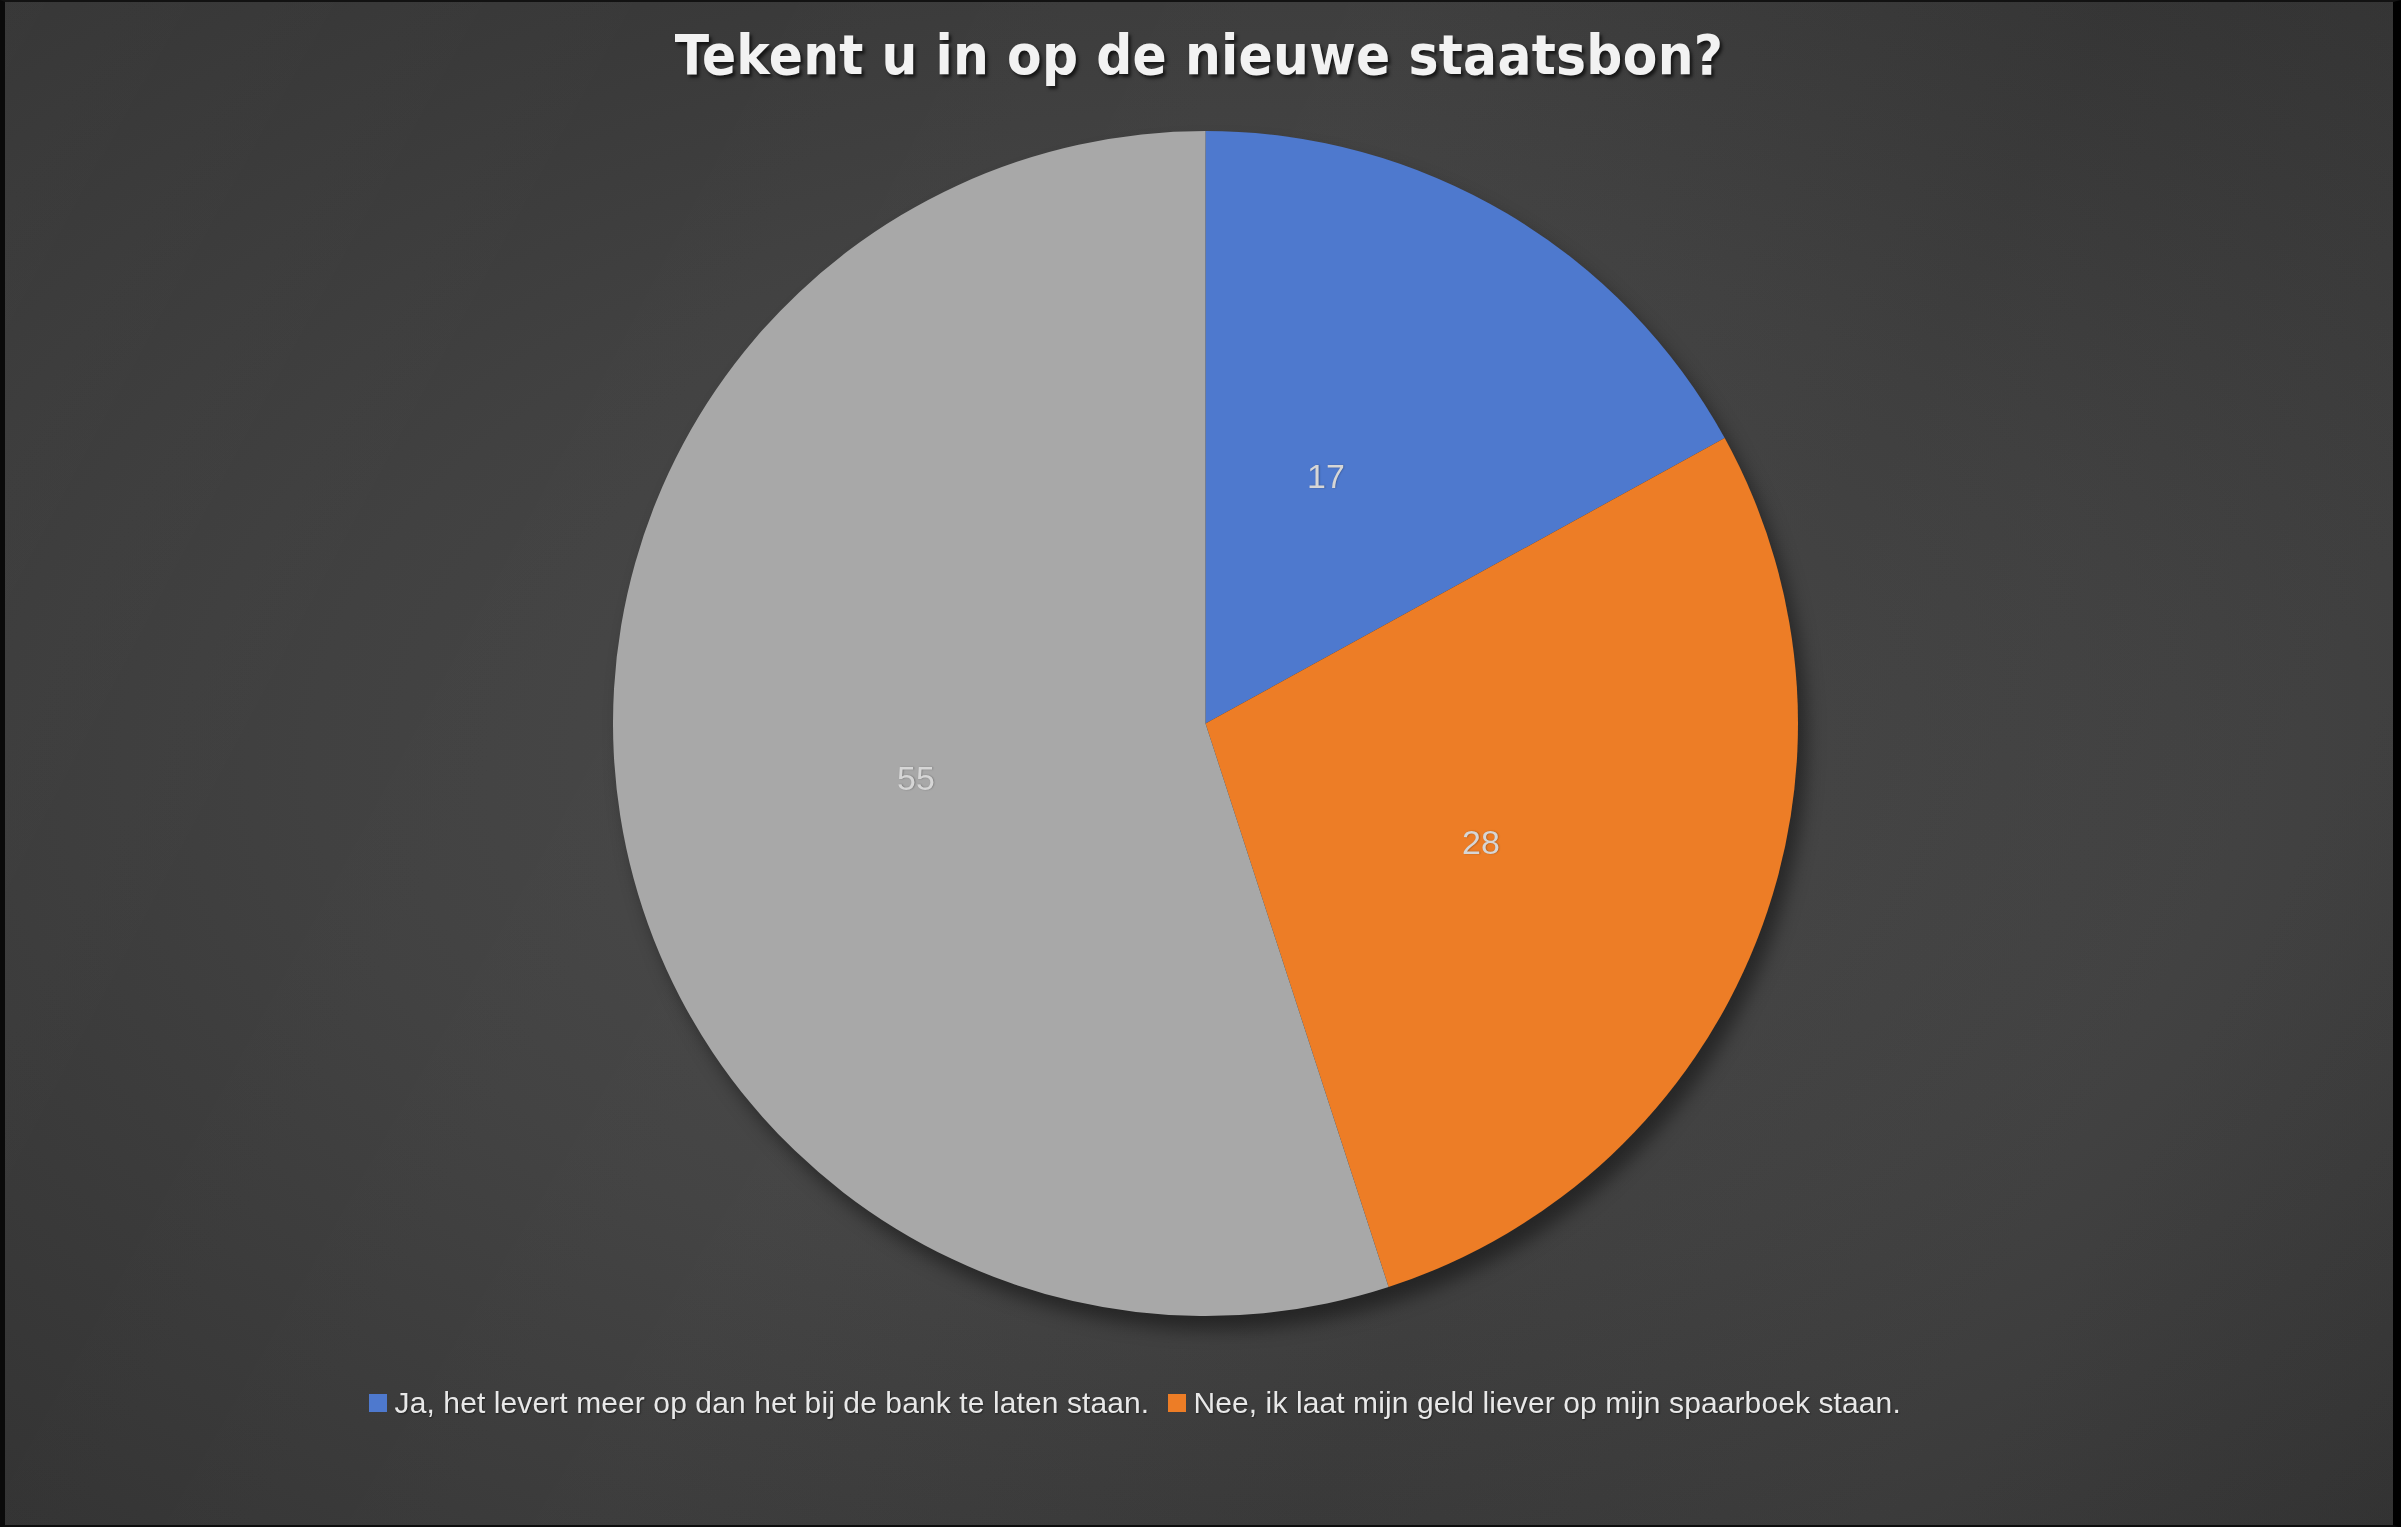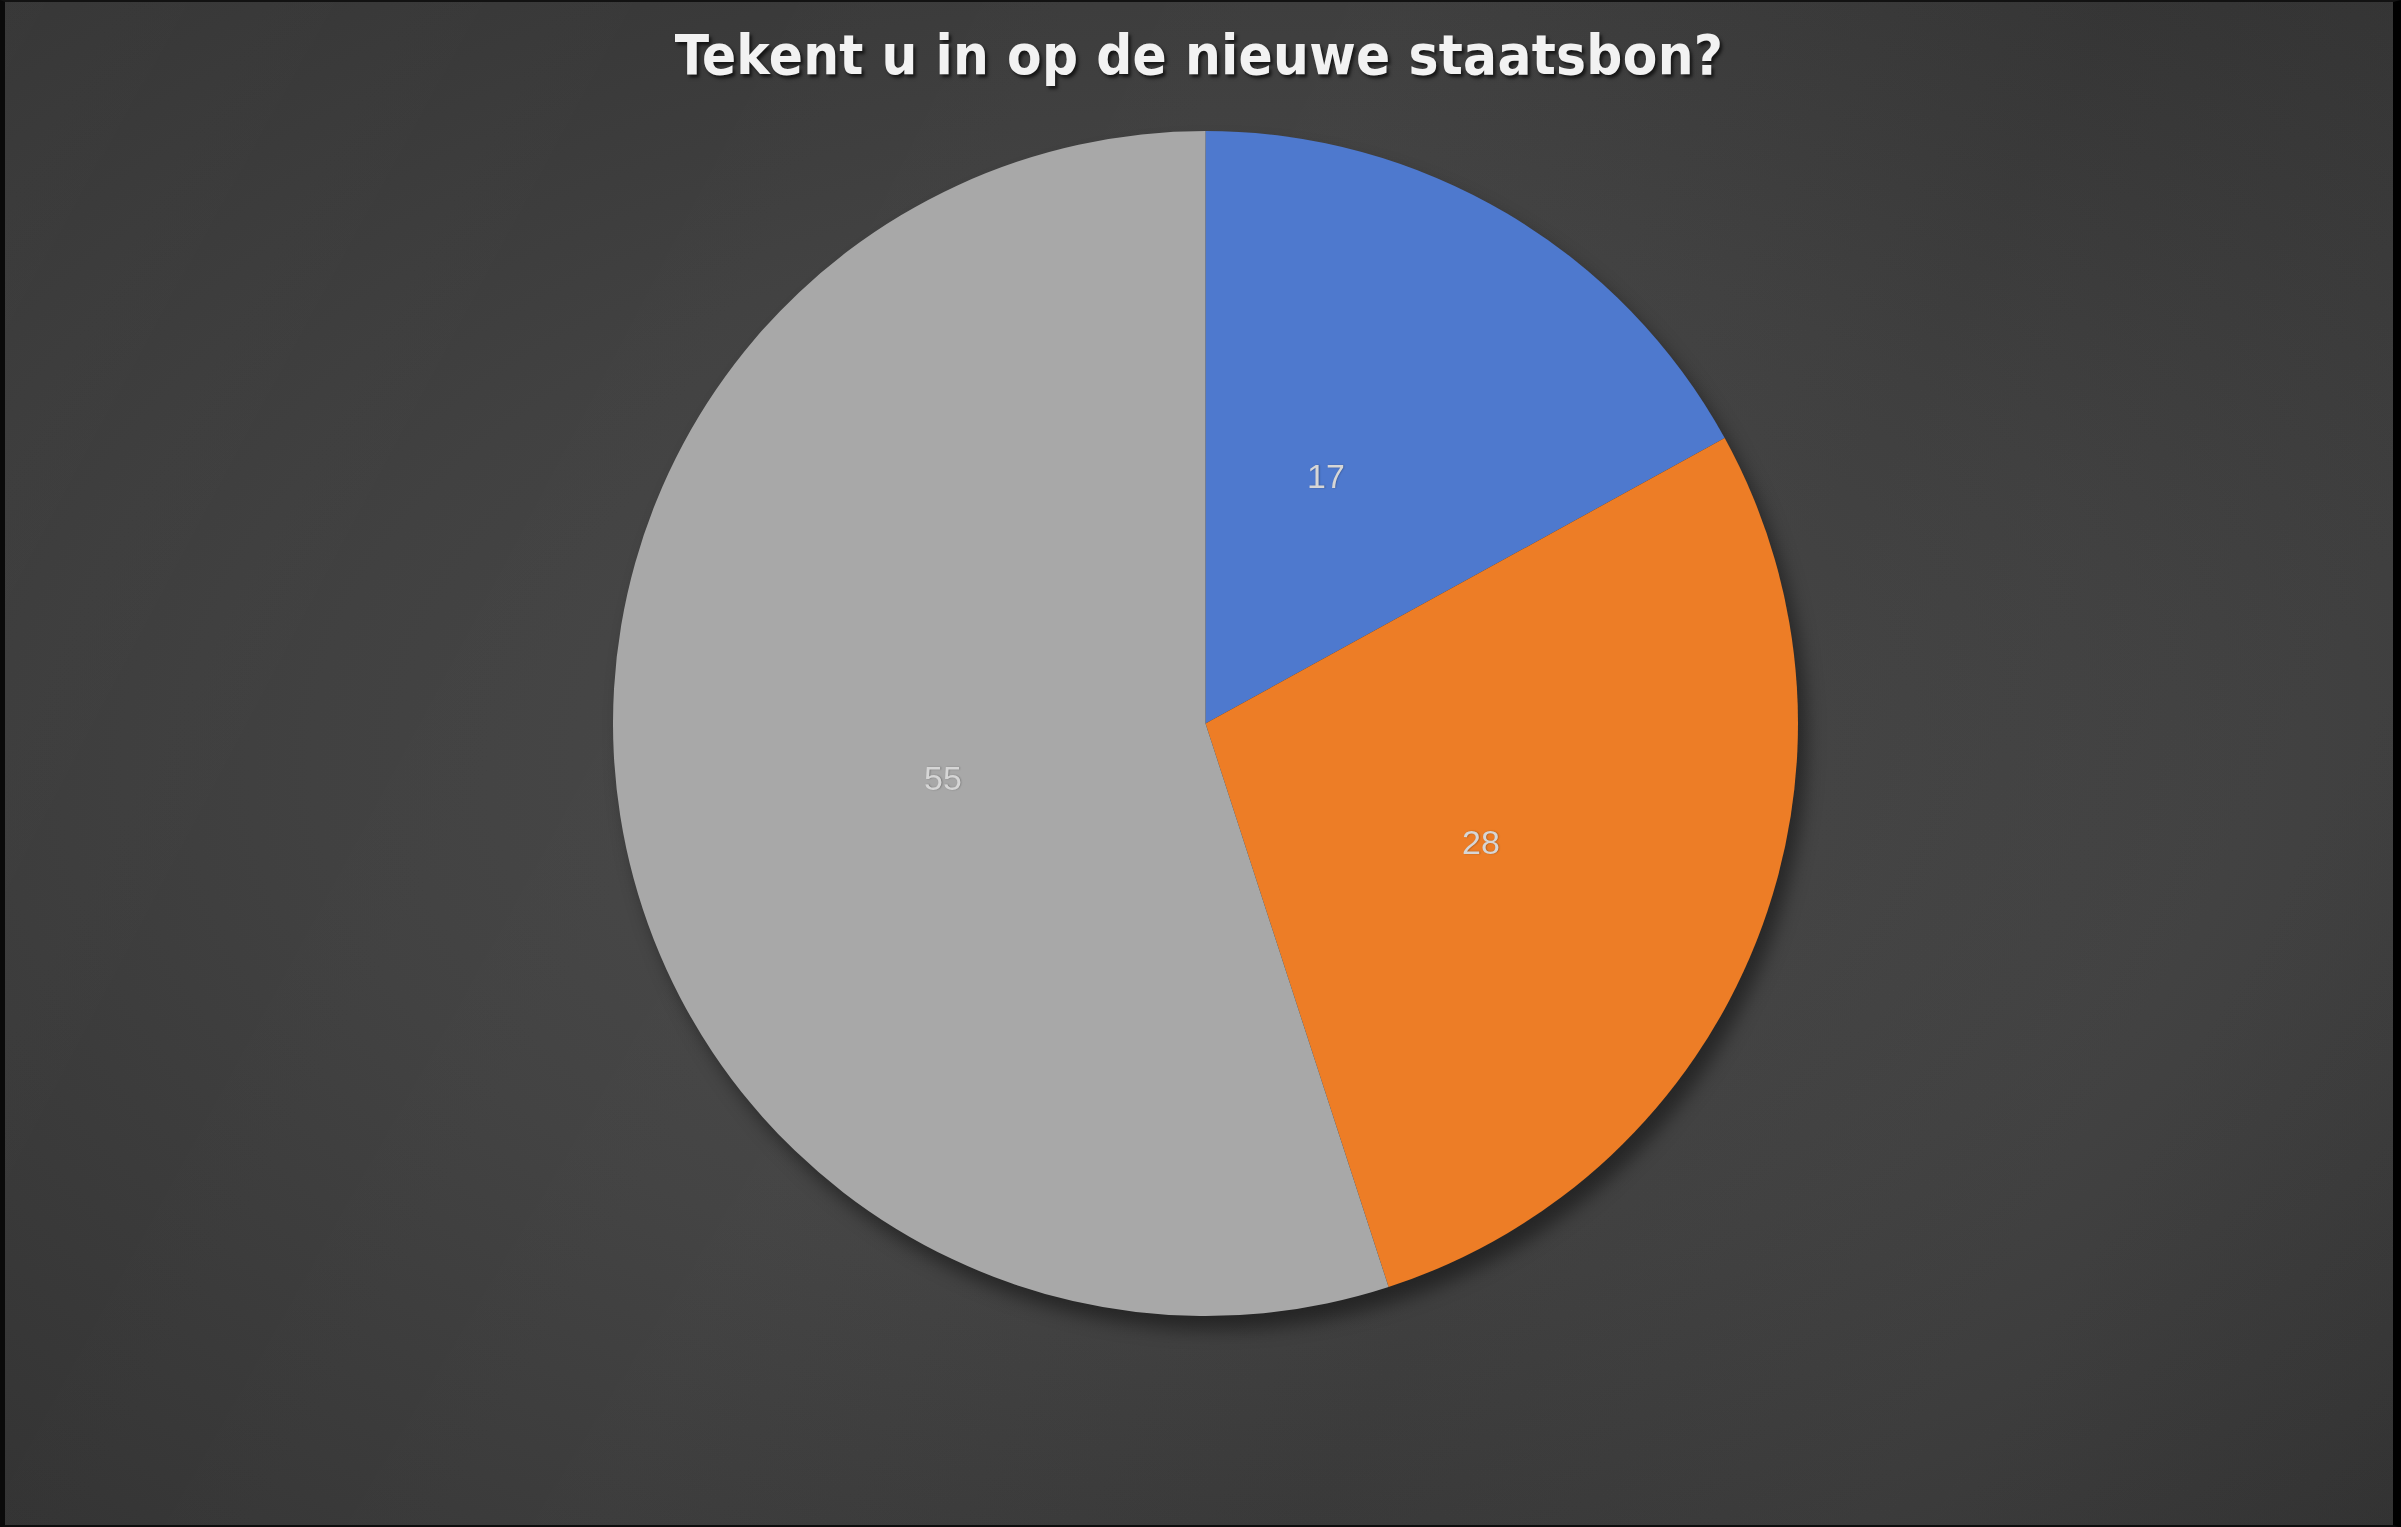--- a/index.html
+++ b/index.html
@@ -157,21 +157,31 @@
       <svg id="pie-svg" width="1185" height="1185" viewBox="0 0 1400 1400">
         <g id="slice-group">
             <path d="M 700 700 L 700.00 0.00 A 700 700 0 0 1 1313.41 362.77 Z" fill="#4e79ce"></path>
             <path d="M 700 700 L 1313.41 362.77 A 700 700 0 0 1 916.31 1365.74 Z" fill="#ed7d26"></path>
             <path d="M 700 700 L 916.31 1365.74 A 700 700 0 1 1 700.00 0.00 Z" fill="#a8a8a8"></path>
           </g>
       </svg>
 
       <div class="slice-label" id="label-0" style="left: 713px; top: 345px;">17</div>
       <div class="slice-label" id="label-1" style="left: 868px; top: 711px;">28</div>
-      <div class="slice-label" id="label-2" style="left: 303px; top: 647px; margin-left: 27px;">55</div>
+      <div class="slice-label" id="label-2" style="left: 303px; top: 647px;">55</div>
     </div>
   </div>
 
   <div id="legend">
+    <div class="legend-row">
+      <div class="legend-item">
+        <span class="legend-marker" id="marker-0-0" style="background: rgb(78, 121, 206);"></span>
+        <span class="legend-text">Ja, het levert meer op dan het bij de bank te laten staan.</span>
+      </div>
+      <div class="legend-item">
+        <span class="legend-marker" id="marker-0-1" style="background: rgb(237, 125, 38);"></span>
+        <span class="legend-text">Nee, ik laat mijn geld liever op mijn spaarboek staan.</span>
+      </div>
+    </div>
   </div>
 
 </div>
 
 
 </body></html>

